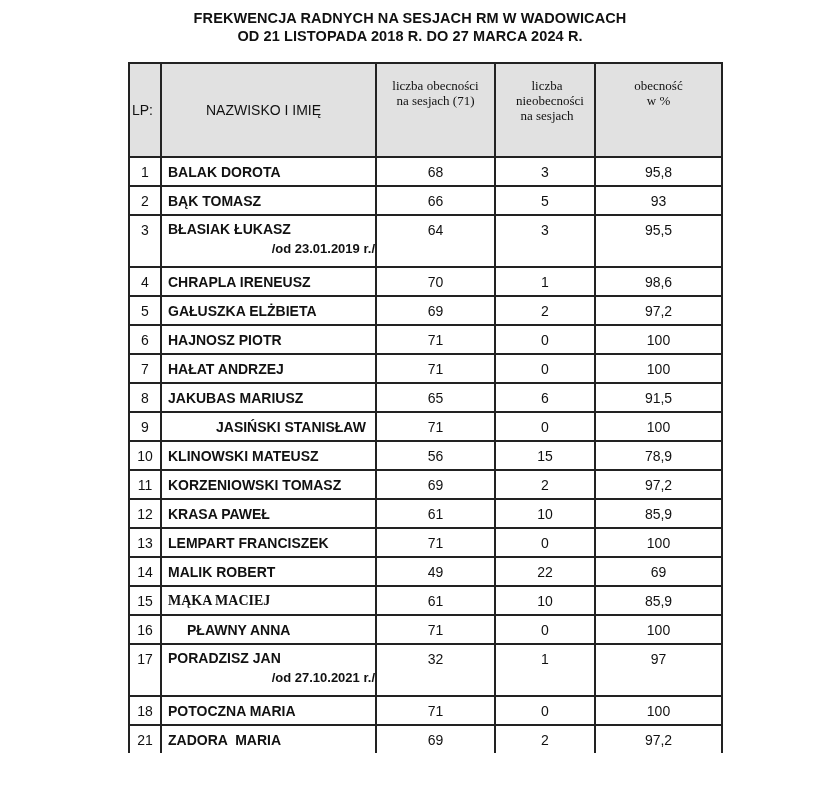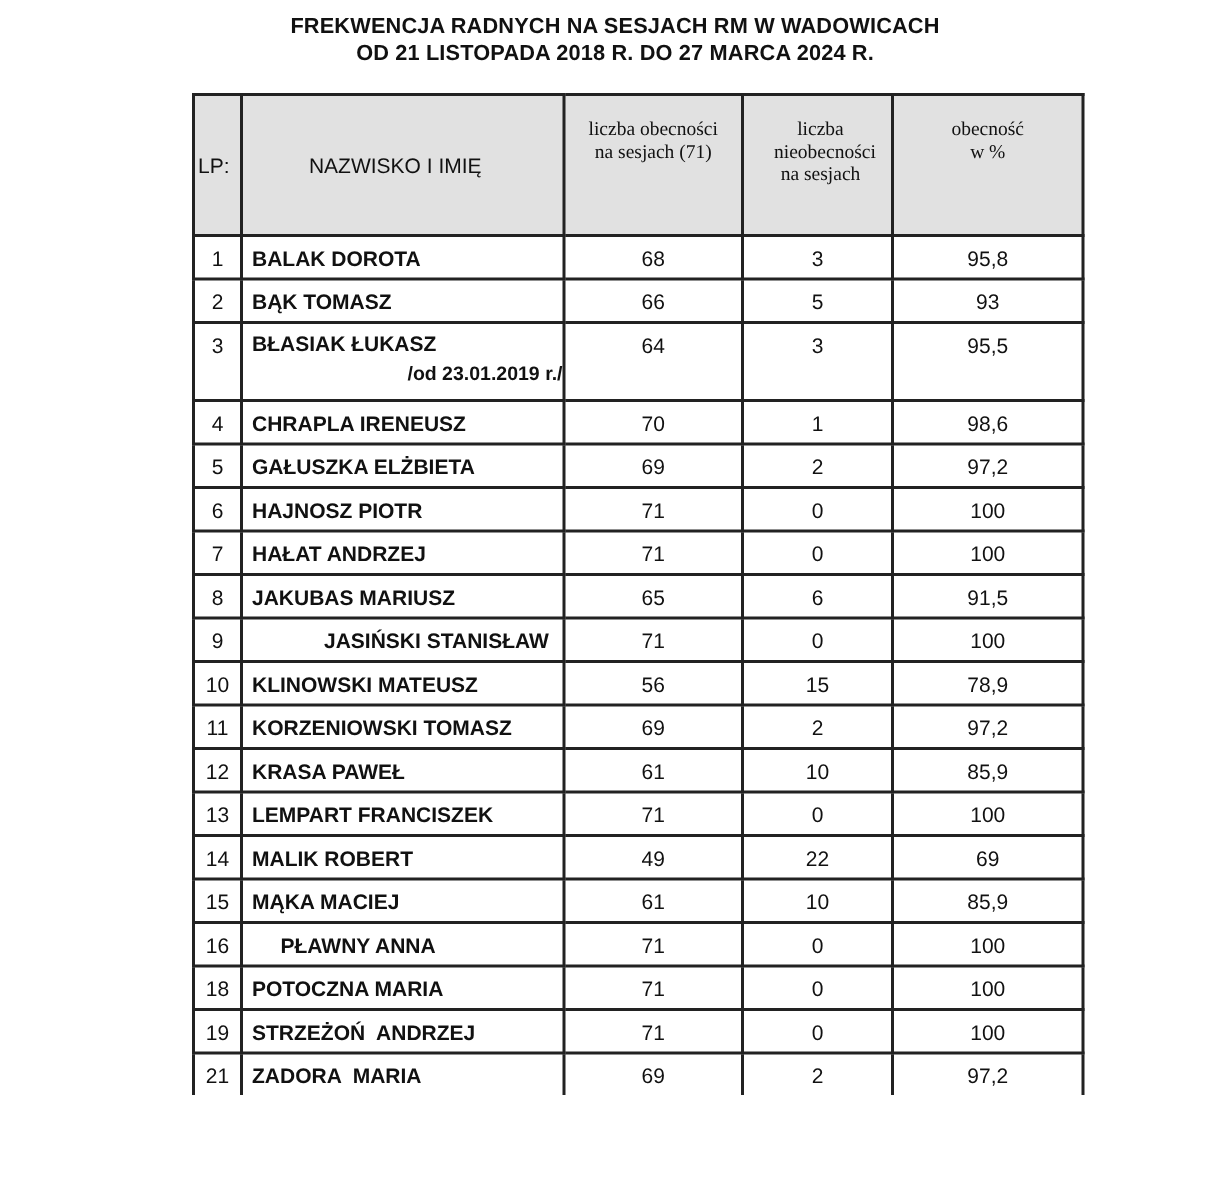--- a/index.html
+++ b/index.html
@@ -139,42 +139,42 @@
       </tr>
       <tr>
         <td class="lp">14</td>
         <td class="name"><span style="white-space: pre;">MALIK ROBERT</span></td>
         <td class="c">49</td>
         <td class="c">22</td>
         <td class="c">69</td>
       </tr>
       <tr>
         <td class="lp">15</td>
-        <td class="name"><span style="white-space: pre;">MĄKA MACIEJ</span></td>
+        <td class="name"><span style="white-space: pre; font-family: Liberation Serif, serif;">MĄKA MACIEJ</span></td>
         <td class="c">61</td>
         <td class="c">10</td>
         <td class="c">85,9</td>
       </tr>
       <tr>
         <td class="lp">16</td>
         <td class="name"><span style="white-space: pre; padding-left: 19px;">PŁAWNY ANNA</span></td>
         <td class="c">71</td>
         <td class="c">0</td>
         <td class="c">100</td>
       </tr>
+      <tr class="tall">
+        <td class="lp">17</td>
+        <td class="name"><span style="white-space: pre;">PORADZISZ JAN</span><span class="note">/od 27.10.2021 r./</span></td>
+        <td class="c">32</td>
+        <td class="c">1</td>
+        <td class="c">97</td>
+      </tr>
       <tr>
         <td class="lp">18</td>
         <td class="name"><span style="white-space: pre;">POTOCZNA MARIA</span></td>
-        <td class="c">71</td>
-        <td class="c">0</td>
-        <td class="c">100</td>
-      </tr>
-      <tr>
-        <td class="lp">19</td>
-        <td class="name"><span style="white-space: pre;">STRZEŻOŃ  ANDRZEJ</span></td>
         <td class="c">71</td>
         <td class="c">0</td>
         <td class="c">100</td>
       </tr>
       <tr class=" last">
         <td class="lp">21</td>
         <td class="name"><span style="white-space: pre;">ZADORA  MARIA</span></td>
         <td class="c">69</td>
         <td class="c">2</td>
         <td class="c">97,2</td>

